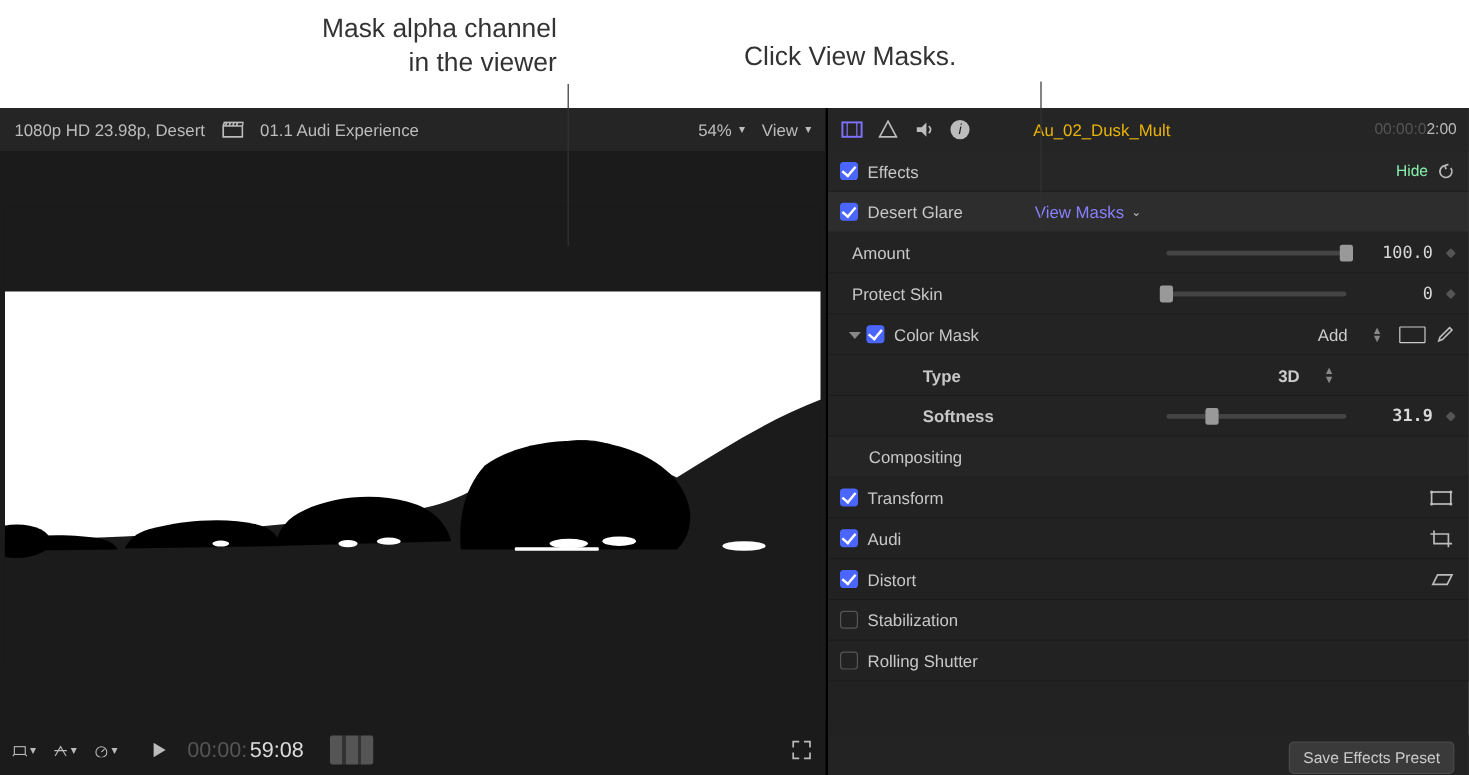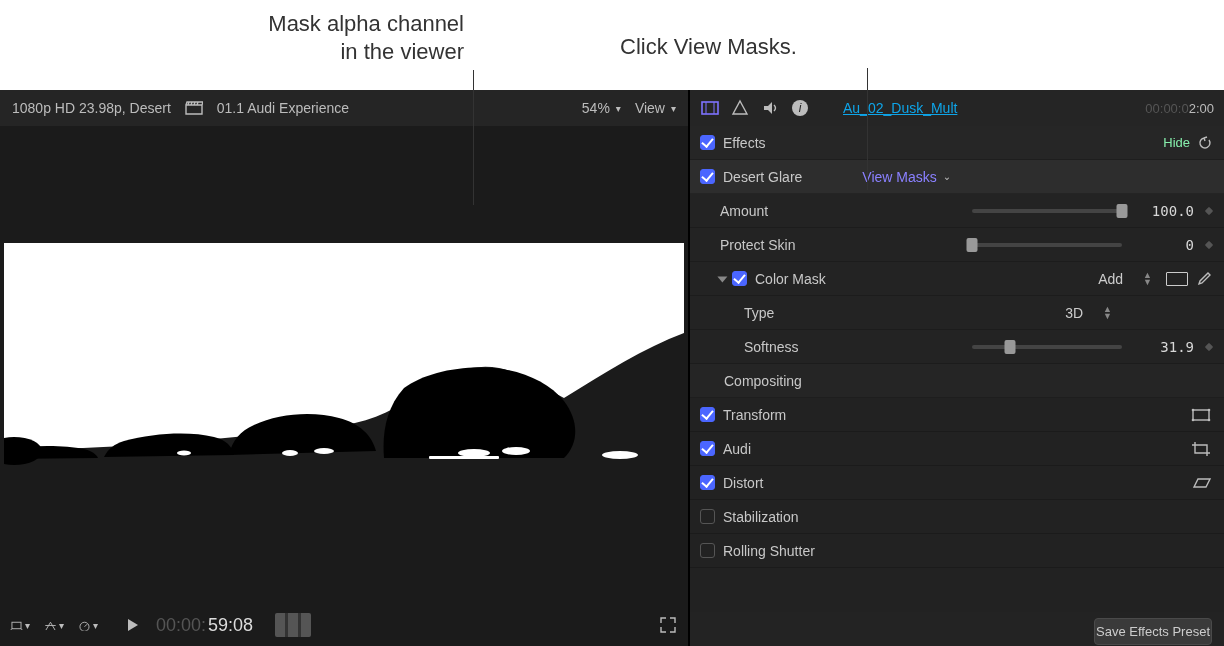--- a/index.html
+++ b/index.html
@@ -33,30 +33,30 @@
   .timecode { font-family: "SF Mono", Menlo, monospace; font-size:18px; color:#555; display:flex; align-items:baseline; gap:2px; }
   .timecode .bright { color:#ddd; }
   .skimbar { width:36px; height:24px; background:linear-gradient(90deg,#555 0 10px,#333 10px 13px,#555 13px 23px,#333 23px 26px,#555 26px); border-radius:2px; margin-left:8px;}
   .viewer-footer .spacer { flex:1; }
 
   
   .inspector { flex:1; background:#222; display:flex; flex-direction:column; border-left:2px solid #000; }
   .insp-header { height: 36px; background:#252525; display:flex; align-items:center; padding:0 10px; gap:10px; color:#bcbcbc; font-size:14px; }
   .insp-header .tabicon { width:20px; height:20px; display:flex; align-items:center; justify-content:center; cursor:pointer; }
   .insp-header .tabicon.active svg rect, .insp-header .tabicon.active svg path { stroke:#7e72ff;}
-  .insp-header .clipname { margin-left:23px; color:#0ea5e9;text-decoration:underline; }
+  .insp-header .clipname { margin-left:41px; color:#eab308; }
   .insp-header .tc { margin-left:auto; font-family:"SF Mono",Menlo,monospace; color:#555; font-size:13px;}
   .insp-header .tc .lit { color:#bbb; }
 
   .insp-body { flex:1; overflow:auto; font-size:14px; color:#c8c8c8; }
   .row { display:flex; align-items:center; min-height:34px; padding:4px 12px 4px 10px; border-bottom:1px solid #00000030; }
   .row.section-head { background:#262626; }
   .row.subhead { background:#2d2d2d; }
-  .row.param { background:#232323; padding-left:30px; }
-  .row.param.indent2 { padding-left:54px; }
+  .row.param { background:#232323; padding-left:20px; }
+  .row.param.indent2 { padding-left:79px;font-weight:bold; }
   .row .spacer { flex:1; }
   .tri { width:0; height:0; border-top:5px solid transparent; border-bottom:5px solid transparent; border-left:6px solid #888; margin-right:6px; transform-origin:40% 50%;}
   .tri.open { transform:rotate(90deg); }
   .chk { width:15px; height:15px; border-radius:3px; border:1px solid #555; margin-right:8px; display:flex; align-items:center; justify-content:center; cursor:pointer;}
   .chk.on { background:#4b66ff; border-color:#4b66ff; }
   .chk.on::after { content:""; width:5px; height:9px; border:solid #fff; border-width:0 2px 2px 0; transform:rotate(40deg); margin-top:-2px;}
   .hide { color:#86efac; font-size:13px; margin-right:8px; cursor:pointer; }
   .undo-icon { width:14px; height:14px; cursor:pointer; }
   .link { color:#8a80ff; cursor:pointer; display:flex; align-items:center; gap:6px; }
 
@@ -65,21 +65,21 @@
   .valbox { width:60px; text-align:right; font-family:"SF Mono",Menlo,monospace; color:#d8d8d8; }
   .dim { color:#777; }
   .ddl { color:#ccc; display:flex; align-items:center; gap:20px; cursor:pointer; }
   .updn { font-size:9px; line-height:7px; color:#888; display:flex; flex-direction:column; }
   .rect-icon { width:22px; height:14px; border:1.5px solid #ccc; border-radius:1px; }
   .eyedrop { width:16px; height:16px; }
   .row .geom-icon { width:22px; height:16px; margin-left:auto; }
   .row.param .kf-dot { width:6px; height:6px; transform:rotate(45deg); background:#555; margin-left:12px; border-radius:1px; }
 
   .insp-footer { height:38px; background:#232323; display:flex; align-items:center; justify-content:flex-end; padding:0 12px; }
-  .savebtn { background:#3a3a3a; border:1px solid #4a4a4a; color:#ccc; padding:5px 1px; border-radius:4px; font-size:13px; cursor:pointer; }
+  .savebtn { background:#3a3a3a; border:1px solid #4a4a4a; color:#ccc; padding:5px 11px; border-radius:4px; font-size:13px; cursor:pointer; }
 
   
   svg .st { stroke:#bcbcbc; stroke-width:1.4; fill:none; }
   .row.section-item { background:#222; }
 </style>
 </head>
 <body>
 
 <div class="callouts">
   <div class="callout left">

